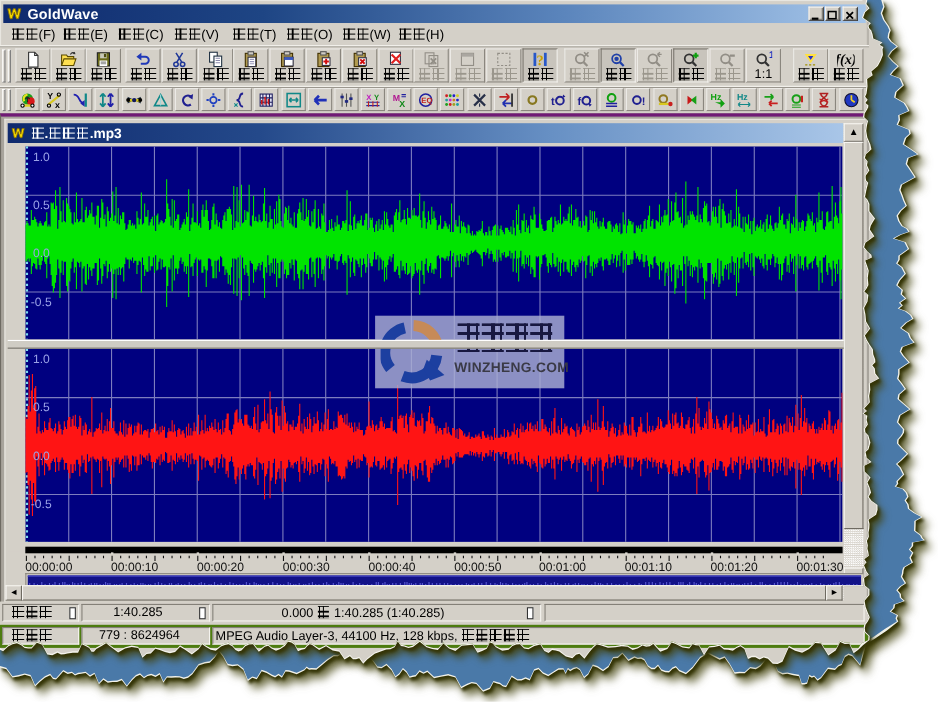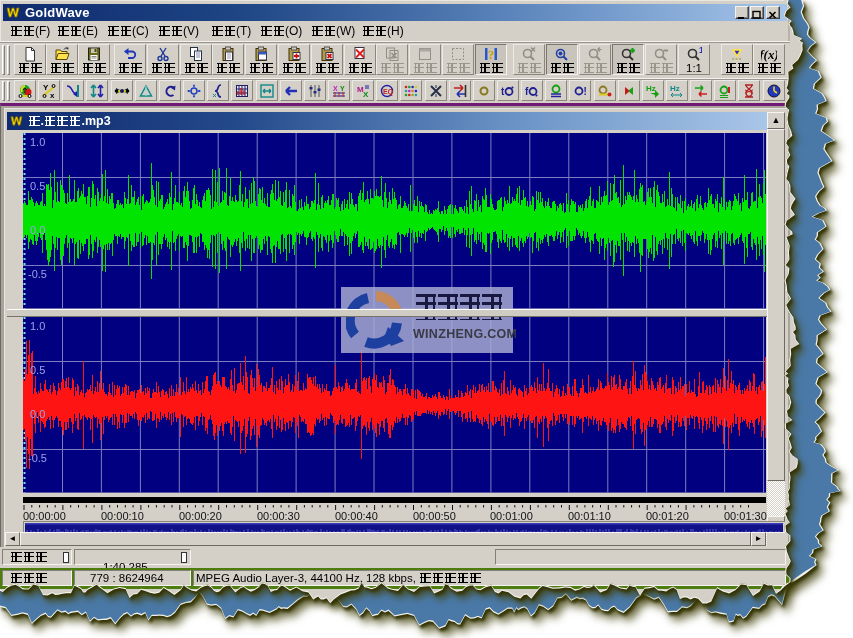--- a/index.html
+++ b/index.html
@@ -694,22 +694,26 @@
   </div>
  </div>
 </div>
 
 <div class="abs" style="left:0;top:547px;width:790px;height:21px;background:#d4d0c8;font-size:12px">
   <div class="seg" style="left:2px;width:70px">
             <span style="position:absolute;left:7px;top:1px"><i class="z"></i><i class="z"></i><i class="z"></i></span>
             <span style="position:absolute;right:2px;top:2px;width:6px;height:11px;border:1px solid #333;background:#fff"></span>
           </div>
   <div class="seg" style="left:74px;width:117px">
-            <span style="position:absolute;left:28px;top:11px">1:40.285</span>
+            <span style="position:absolute;left:28px;top:1px">1:40.285</span>
             <span style="position:absolute;right:3px;top:2px;width:6px;height:11px;border:1px solid #333;background:#fff"></span>
+          </div>
+  <div class="seg" style="left:193px;width:299px">
+            <span style="position:absolute;left:62px;top:1px">0.000 <i class="z"></i> 1:40.285 (1:40.285)</span>
+            <span style="position:absolute;right:6px;top:2px;width:6px;height:11px;border:1px solid #333;background:#fff"></span>
           </div>
   <div class="seg" style="left:495px;width:291px"></div>
 </div>
 
 <div class="abs" style="left:0;top:568px;width:790px;height:21px;background:#4d7c0f;font-size:12px">
   <div class="seg" style="left:2px;width:70px">
             <span style="position:absolute;left:7px;top:1px"><i class="z"></i><i class="z"></i><i class="z"></i></span>
           </div>
   <div class="seg" style="left:74px;width:117px">
             <span style="position:absolute;left:15px;top:1px">779 : 8624964</span>

